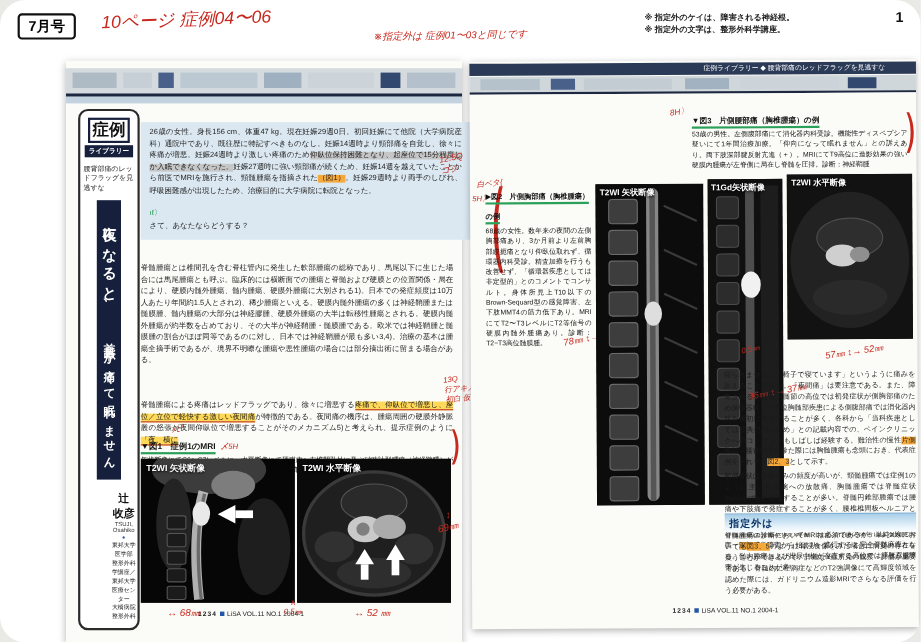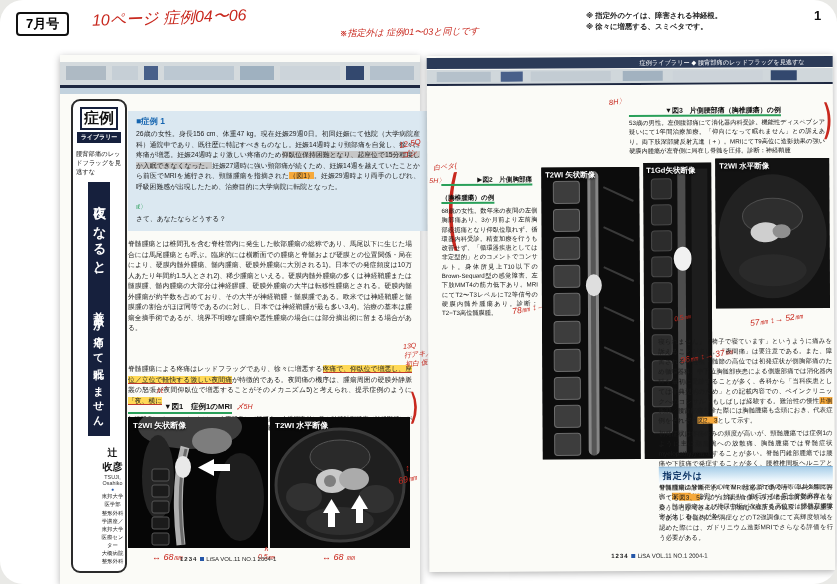--- a/index.html
+++ b/index.html
@@ -10,41 +10,41 @@
   .banner{position:absolute;left:0;right:0;background:#d4dadd;overflow:hidden;}
   .banner .blk{position:absolute;top:4px;height:14px;}
   .hw{color:#c8281e;font-style:italic;white-space:nowrap;}
   .green{color:#1f9a50;}
   .hl-y{background:#ffd957;border-bottom:1px solid #c0392b;}
   .hl-o{background:#f6a93b;}
   .hl-g{background:#c6c6c6;}
   .sechead{background:linear-gradient(#a9cfe9,#e9f4fb 70%,#ffffff);color:#0d3566;font-weight:bold;font-size:9px;padding:2px 4px;border-top:1px solid #7fb0d6;letter-spacing:1px;}
   .body-txt{font-size:6.8px;line-height:1.55;text-align:justify;color:#1b1b1b;}
   .cap{font-size:6.2px;line-height:1.5;text-align:justify;color:#111;}
-  .cap-label{font-size:7.6px;font-weight:bold;color:#111;padding-left:36px;}
+  .cap-label{font-size:7.6px;font-weight:bold;color:#111;}
   .g-ul{border-bottom:2px solid #2aa05a;padding-bottom:1px;}
   .img-label{position:absolute;color:#fff;font-weight:bold;font-size:8px;text-shadow:0 1px 2px #000;z-index:3;}
   .red-paren{color:#c8281e;font-weight:bold;line-height:1;}
   .mri{position:absolute;background:#000;overflow:hidden;}
   .footer-line{font-size:6px;color:#222;white-space:nowrap;}
   .footer-num{font-weight:bold;letter-spacing:1px;}
   .sq{display:inline-block;width:4px;height:4px;background:#2456a8;margin:0 2px 0 3px;}
   .vtitle{writing-mode:vertical-rl;text-orientation:upright;background:#16203d;color:#fff;font-weight:bold;font-size:13px;letter-spacing:3px;line-height:1.25;padding:8px 3px;}
   .notesm{font-size:7.4px;font-weight:bold;color:#222;line-height:1.5;white-space:nowrap;}
 </style>
 </head>
 <body>
 
 <div id="canvas">
 
   <div class="abs" style="left:16px;top:12px;border:2px solid #111;border-radius:4px;padding:1px 8px;font-weight:bold;font-size:13px;background:#fff;">7月号</div>
   <div class="abs hw" style="left:92px;top:8px;font-size:16px;transform:rotate(-2deg);">10ページ 症例04〜06</div>
   <div class="abs hw" style="left:340px;top:26px;font-size:9px;transform:rotate(-1deg);">※指定外は 症例01〜03と同じです</div>
   <div class="abs notesm" style="left:586px;top:10px;">※ 指定外のケイは、障害される神経根。</div>
-  <div class="abs notesm" style="left:586px;top:21px;">※ 徐々に増悪する、スミベタです。</div>
+  <div class="abs notesm" style="left:586px;top:21px;">※ 指定外の文字は、整形外科学講座。</div>
   <div class="abs" style="left:814px;top:8px;font-weight:bold;font-size:13px;color:#111;">1</div>
 
   <div class="page" style="left:60px;top:55px;width:360px;height:529px;">
 
     <div class="banner" style="top:7px;height:26px;">
       <div class="blk" style="left:6px;width:40px;background:#aebac4;"></div>
       <div class="blk" style="left:52px;width:26px;background:#c6cfd6;"></div>
       <div class="blk" style="left:84px;width:14px;background:#48608a;"></div>
       <div class="blk" style="left:104px;width:70px;background:#bcc8d2;"></div>
       <div class="blk" style="left:180px;width:34px;background:#9fb1c0;"></div>
@@ -71,21 +71,20 @@
           <span style="display:block;">東邦大学医学部</span>
           <span style="display:block;">整形外科学講座／</span>
           <span style="display:block;">東邦大学医療センター</span>
           <span style="display:block;">大橋病院</span>
           <span style="display:block;">整形外科</span>
         </div>
       </div>
     </div>
 
     <div class="abs" style="left:68px;top:56px;width:284px;background:#dbe8f1;padding:5px 8px 6px;">
-      <div style="color:#1565b0;font-weight:bold;font-size:8.4px;margin-bottom:2px;">■症例 1</div>
       <div class="body-txt">
         <span>26歳の女性。身長156 cm、体重47 kg。現在妊娠29週0日。初回妊娠にて他院（大学病院産科）通院中であり、既往歴に特記すべきものなし。妊娠14週時より頸部痛を自覚し、徐々に疼痛が増悪。妊娠24週時より激しい疼痛のため</span><span class="hl-g">仰臥位保持困難となり、起座位で15分程度しか入眠できなくなった。</span><span>妊娠27週時に強い頸部痛が続くため、妊娠14週を越えていたことから前医でMRIを施行され、頸髄腫瘍を指摘された</span><span class="hl-o">（図1）</span><span>。妊娠29週時より両手のしびれ、呼吸困難感が出現したため、治療目的に大学病院に転院となった。</span>
       </div>
       <div style="margin-top:3px;">
         <span class="green" style="font-size:7px;">ıℓ〉</span>
       </div>
       <div class="body-txt" style="margin-top:1px;">さて、あなたならどうする？</div>
     </div>
     <div class="abs hw" style="left:340px;top:84px;font-size:8px;transform:rotate(-10deg);line-height:1.2;">
       <span style="display:block;">12.5Q</span>
@@ -157,21 +156,21 @@
           </g>
       </svg>
       <div class="img-label" style="left:5px;top:3px;">T2WI 水平断像</div>
     </div>
 
     <div class="abs hw" style="left:92px;top:496px;font-size:9px;">↔ 68㎜</div>
     <div class="abs hw" style="left:198px;top:490px;font-size:7px;text-align:center;line-height:1.1;">
       <span style="display:block;">∧</span>
       <span style="display:block;">0.5㎜</span>
     </div>
-    <div class="abs hw" style="left:262px;top:496px;font-size:9px;">↔ 68 ㎜</div>
+    <div class="abs hw" style="left:262px;top:496px;font-size:9px;">↔ 52 ㎜</div>
     <div class="abs hw" style="left:338px;top:408px;font-size:9px;line-height:1.2;text-align:center;">
       <span style="display:block;">↕</span>
       <span style="display:block;transform:rotate(-14deg);">69㎜</span>
     </div>
 
     <div class="abs footer-line" style="left:120px;top:501px;">
       <span class="footer-num">1234</span><span class="sq"></span><span>LiSA VOL.11 NO.1 2004-1</span>
     </div>
   </div>
 

